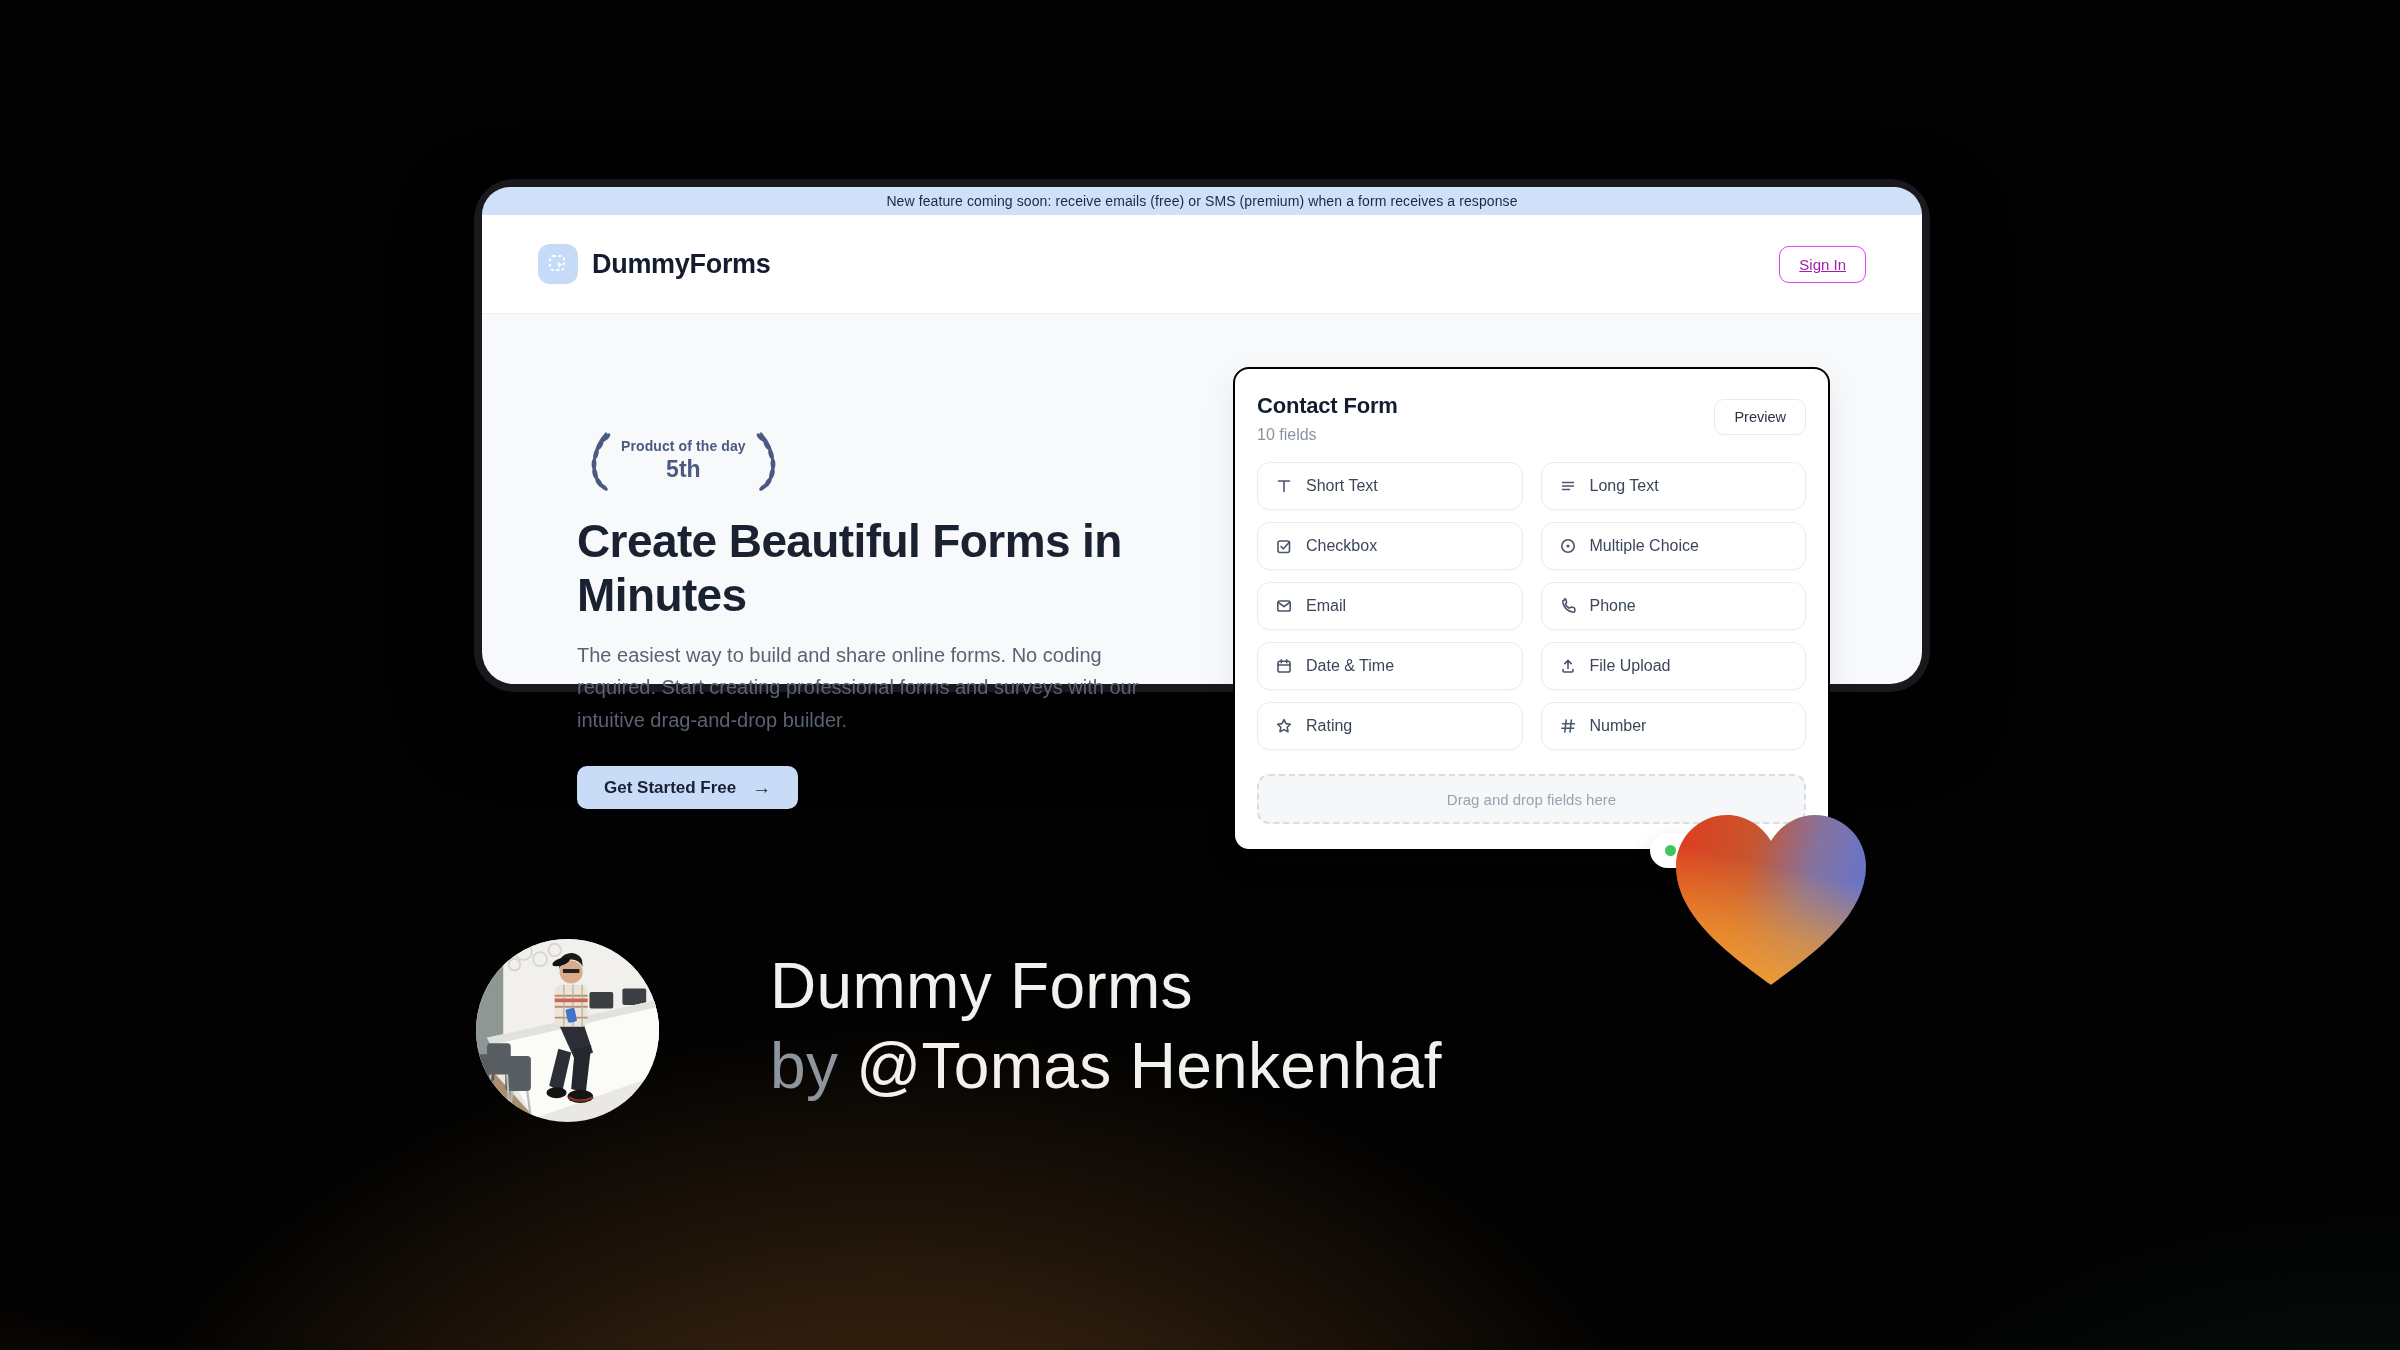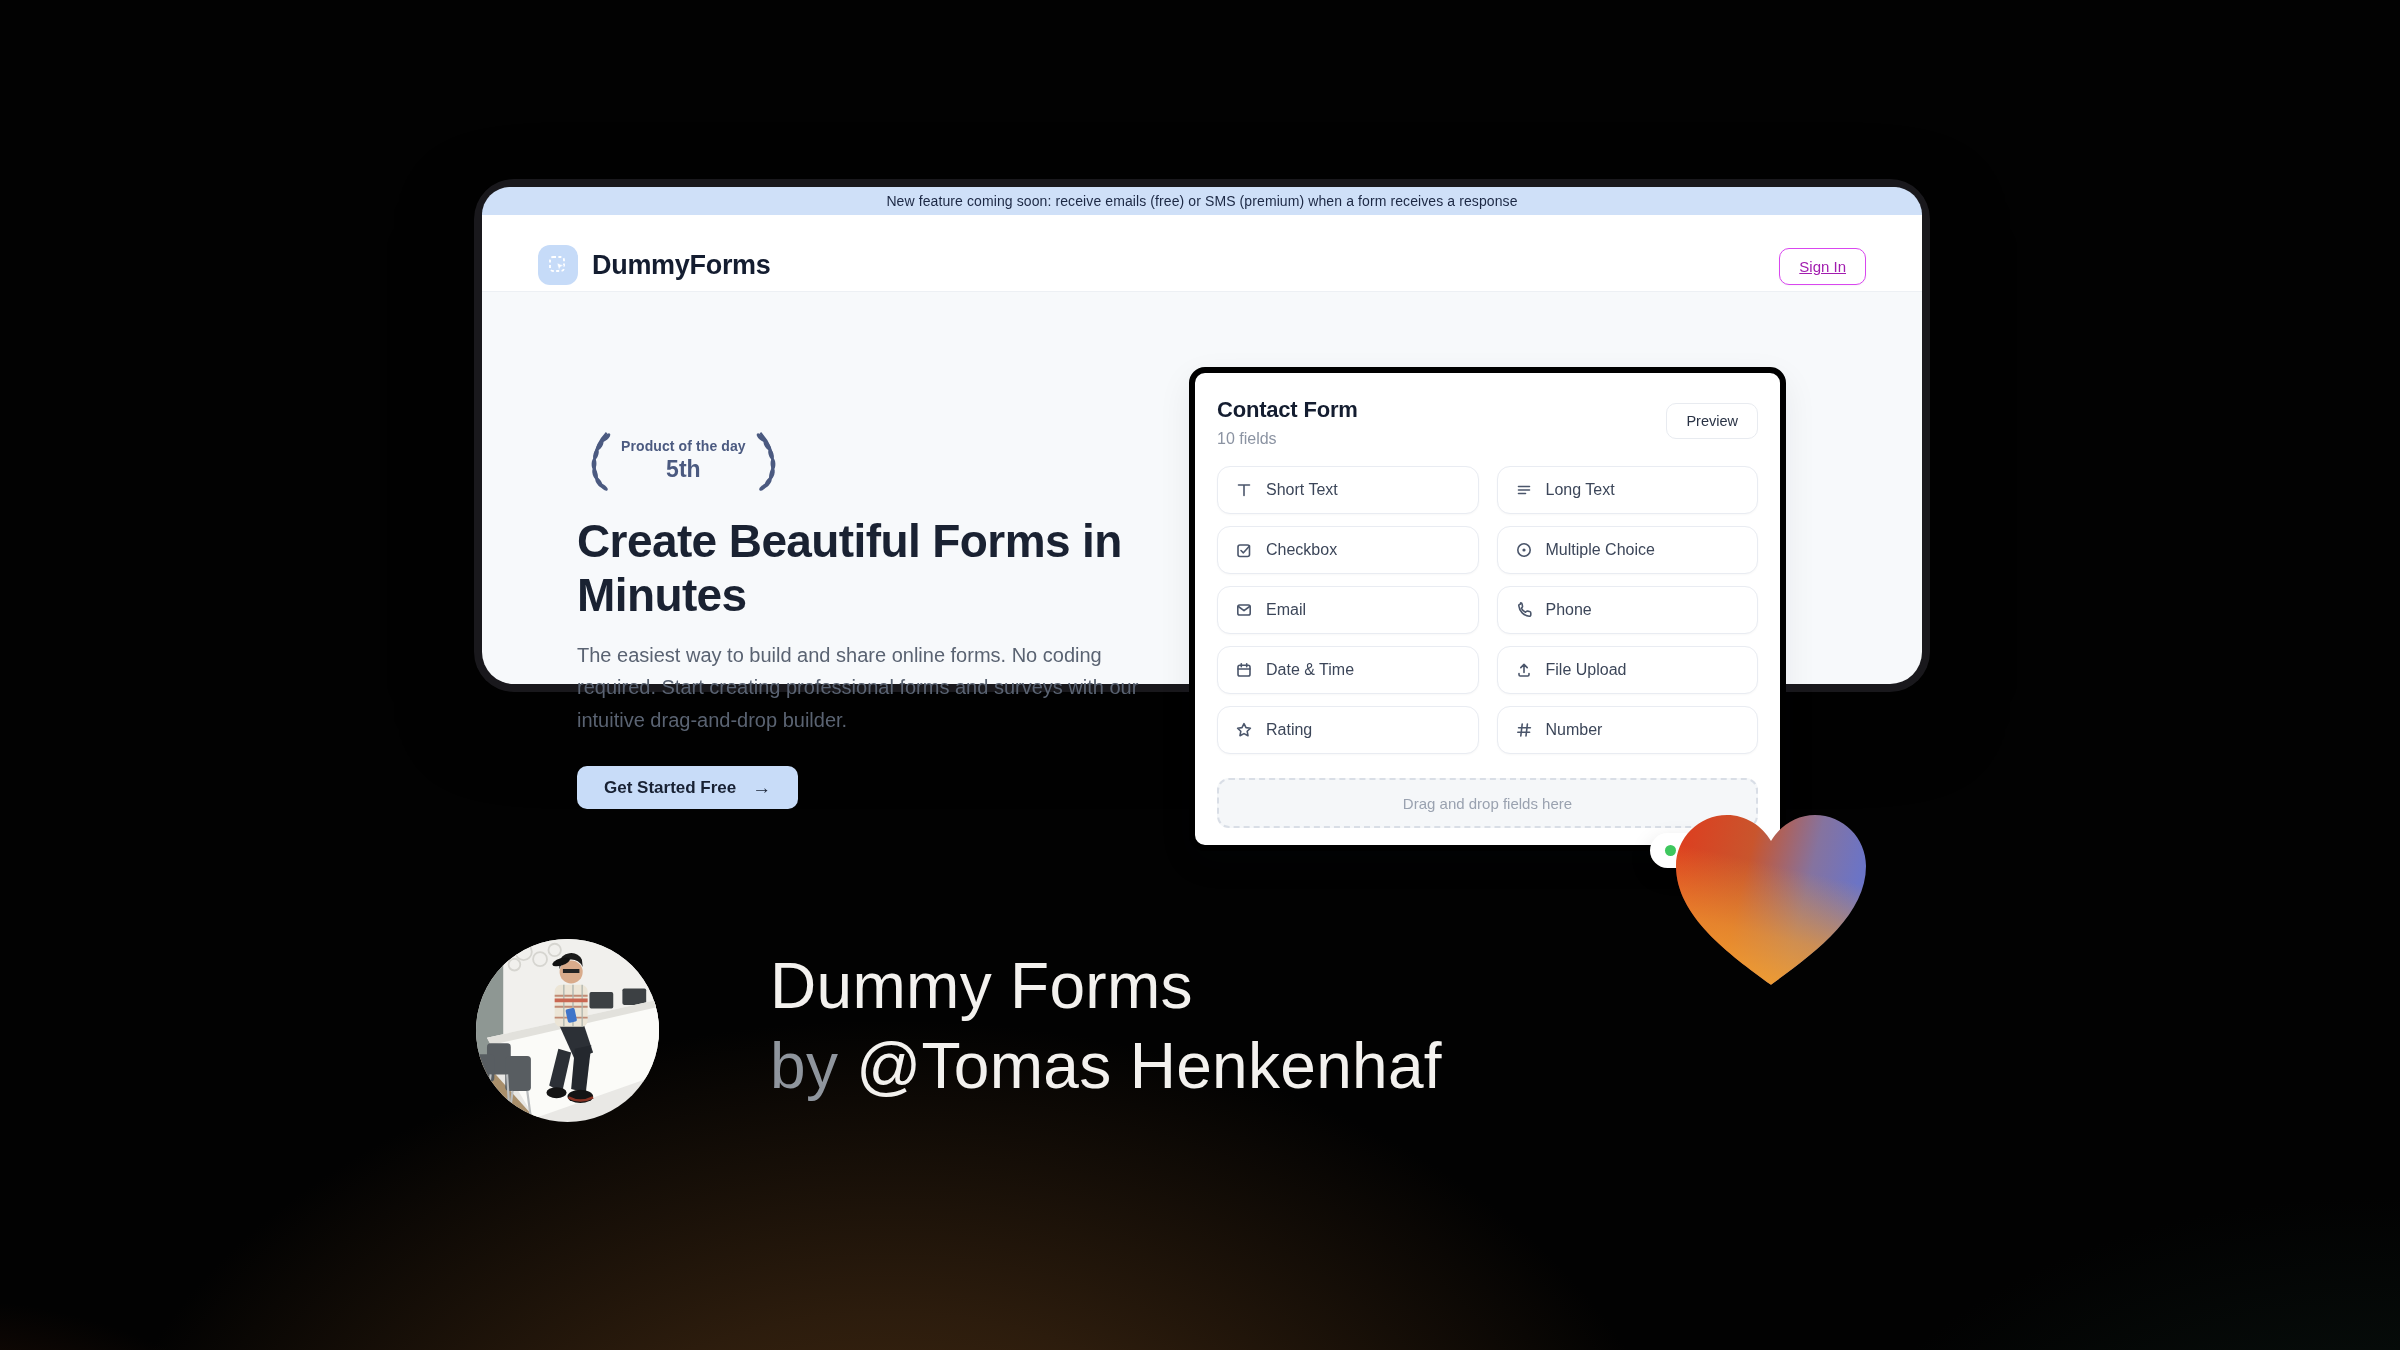--- a/index.html
+++ b/index.html
@@ -18,22 +18,22 @@
     position:absolute;left:482px;top:187px;width:1440px;height:497px;
     border-radius:32px;background:#f7f9fb;z-index:2;
     box-shadow:0 0 0 8px #19181c, 0 30px 80px rgba(0,0,0,.6);
   }
   .banner{
     height:28px;border-radius:34px 34px 0 0;background:#cfe0f8;
     display:flex;align-items:center;justify-content:center;
     font-size:14px;font-weight:500;color:#1c2844;letter-spacing:.1px;
   }
   .nav{
-    height:64px;background:#ffffff;display:flex;align-items:flex-end;
-    padding:6px 56px;border-bottom:1px solid #edf0f4;
+    height:64px;background:#ffffff;display:flex;align-items:center;
+    padding:17px 56px;border-bottom:1px solid #edf0f4;
   }
   .brand{display:flex;align-items:center;gap:14px;cursor:pointer;}
   .logo{
     width:40px;height:40px;border-radius:12px;background:#c6dbf8;
     display:flex;align-items:center;justify-content:center;
   }
   .brand-name{font-size:27px;font-weight:700;color:#141d30;letter-spacing:-.3px;}
   .nav-spacer{flex:1;}
   .signin{
     background:#fff;border:1px solid #d946ef;border-radius:10px;
@@ -56,22 +56,22 @@
   }
   .cta{
     display:inline-flex;align-items:center;gap:16px;height:43px;padding:0 27px;
     background:#c8dcf8;border:none;border-radius:10px;cursor:pointer;
     font-family:inherit;font-size:17px;font-weight:600;color:#182133;
   }
   .cta .arrow{font-size:19px;font-weight:400;}
 
   
   .form-card{
-    position:absolute;left:707px;top:180px;width:597px;height:484px;
-    background:#ffffff;border:6px solid #000000;border-radius:16px;
+    position:absolute;left:751px;top:180px;width:597px;height:484px;
+    background:#ffffff;border:2px solid #000000;border-radius:16px;
     box-shadow:0 12px 34px rgba(16,24,40,.07);box-sizing:border-box;
     padding:24px 22px 0 22px;
   }
   .fc-title{font-size:22px;font-weight:700;color:#141d30;letter-spacing:-.2px;}
   .fc-sub{font-size:16px;color:#8b93a2;margin-top:7px;}
   .preview-btn{
     position:absolute;right:22px;top:30px;background:#fff;border:1px solid #e8ebf0;
     border-radius:10px;padding:9px 19px;font-size:14.5px;font-weight:500;color:#2a3345;
     cursor:pointer;
     text-align:right;

